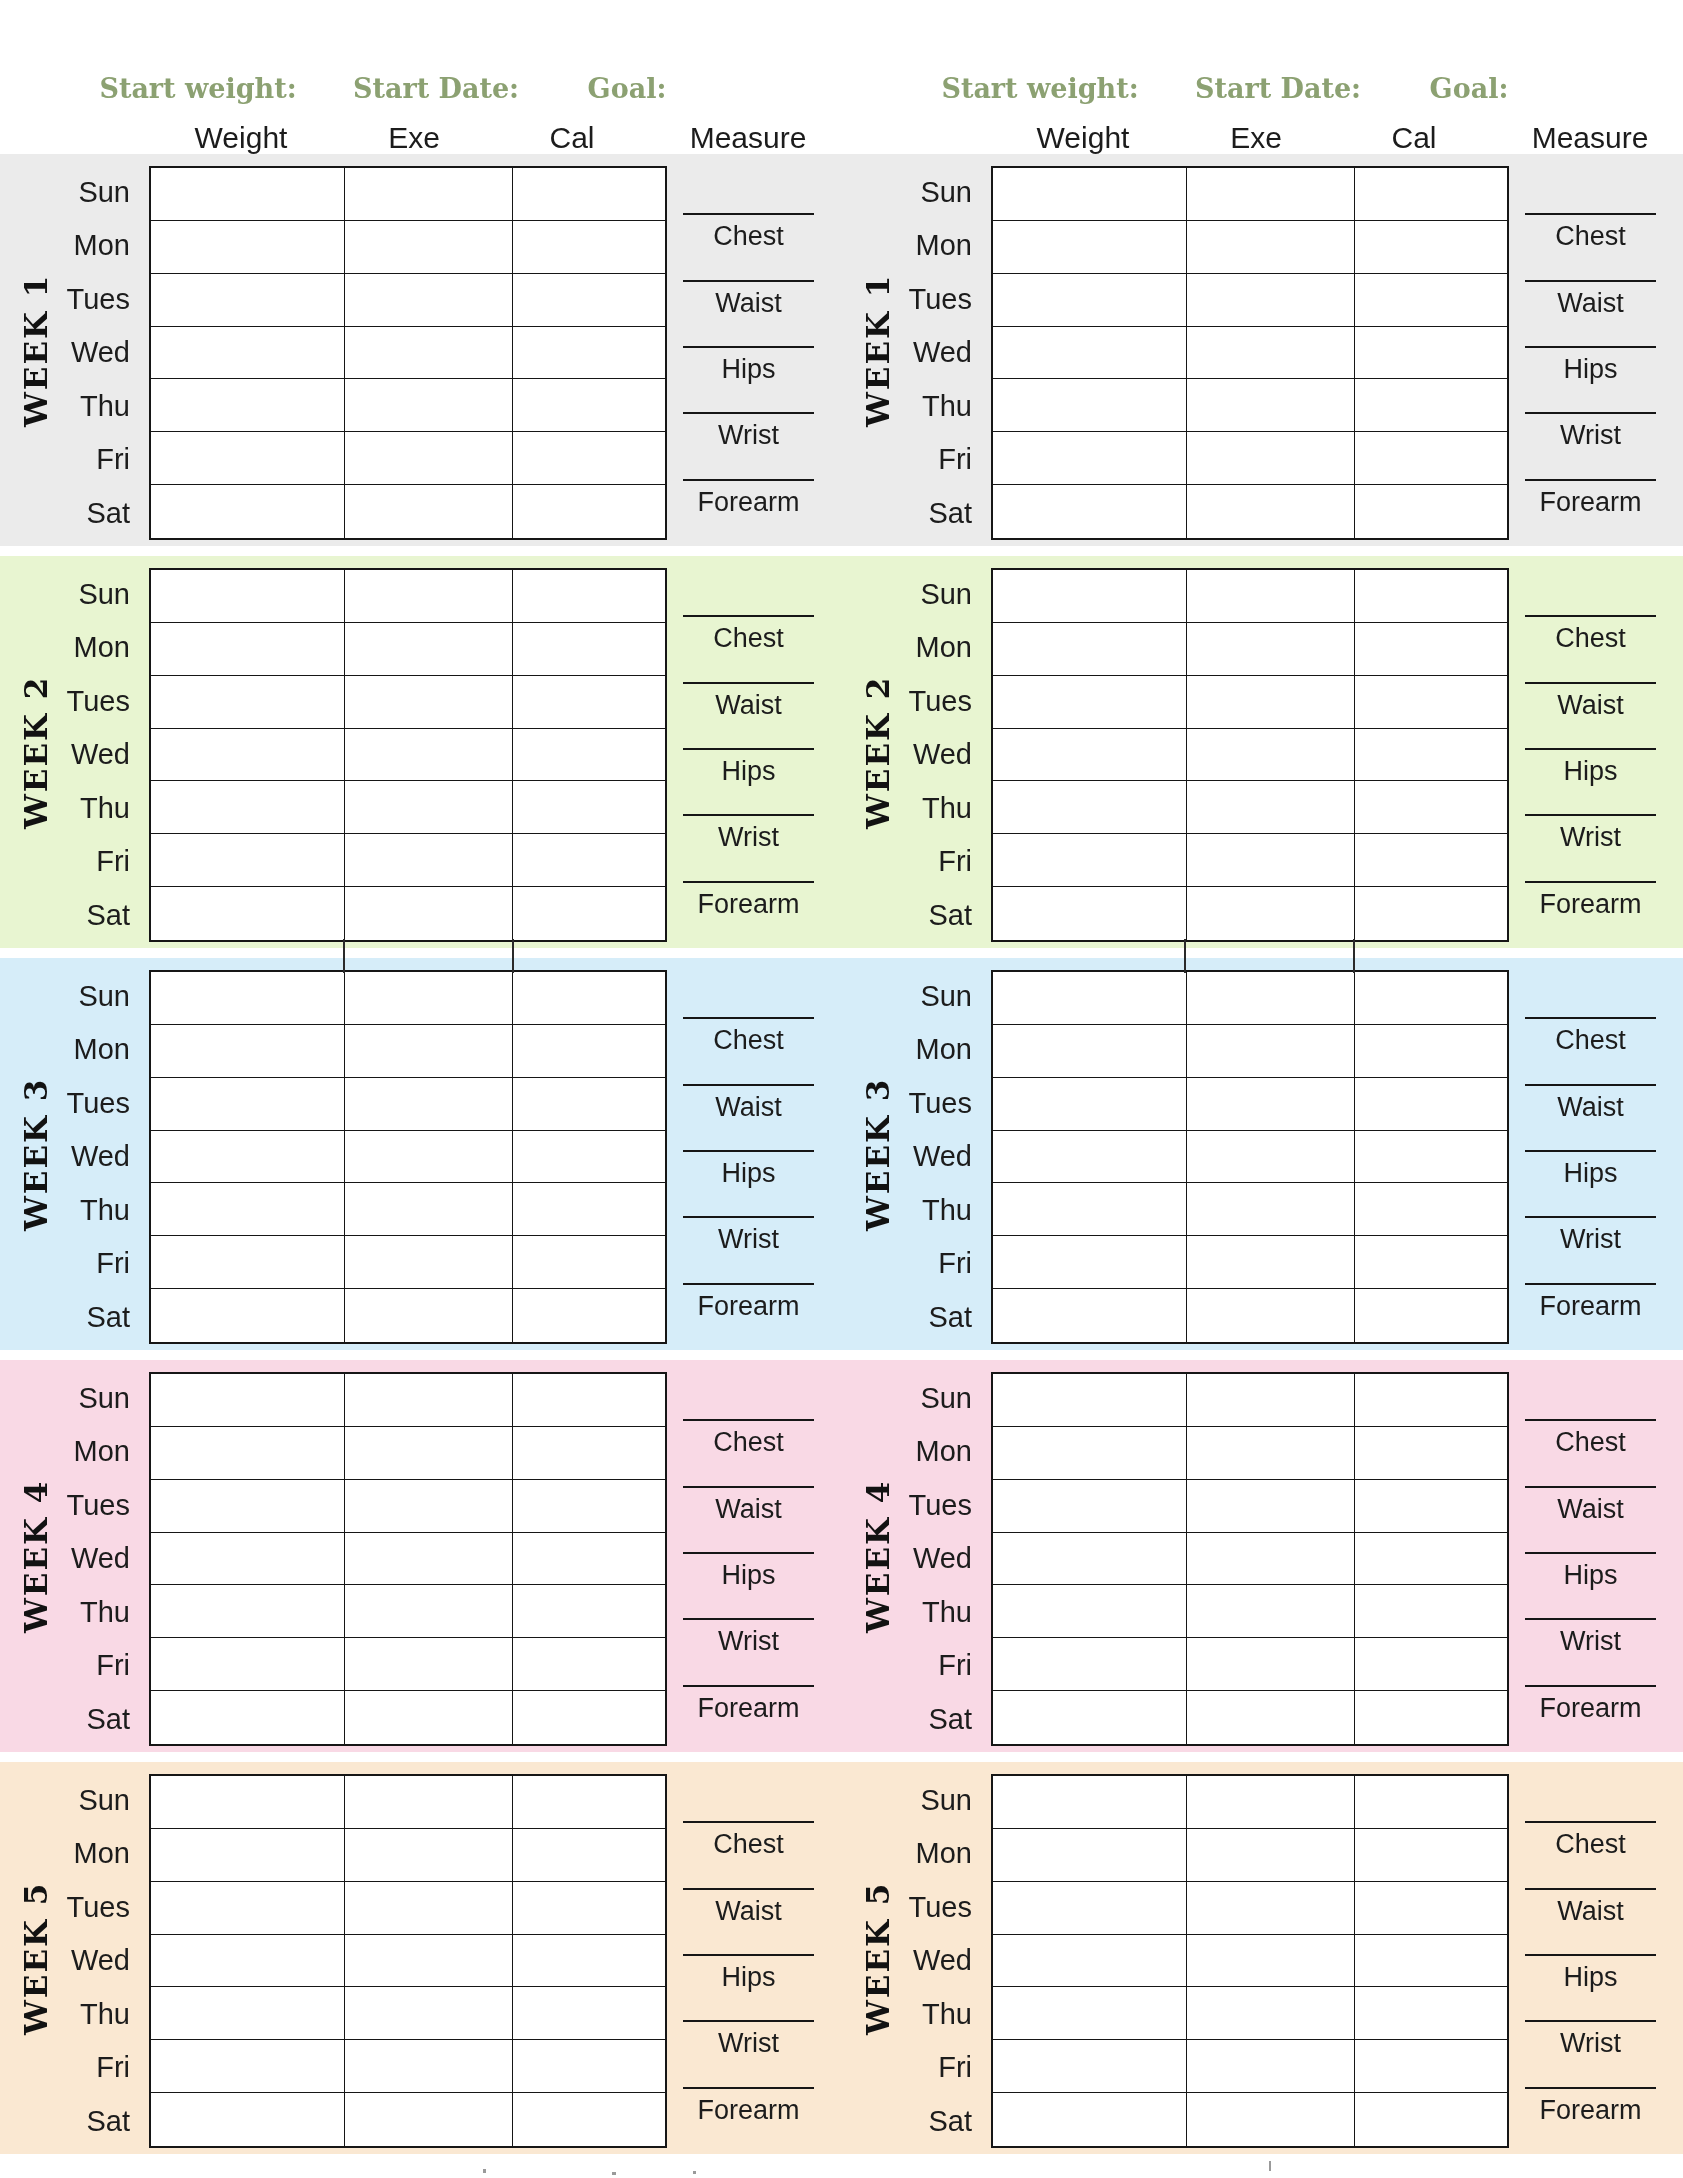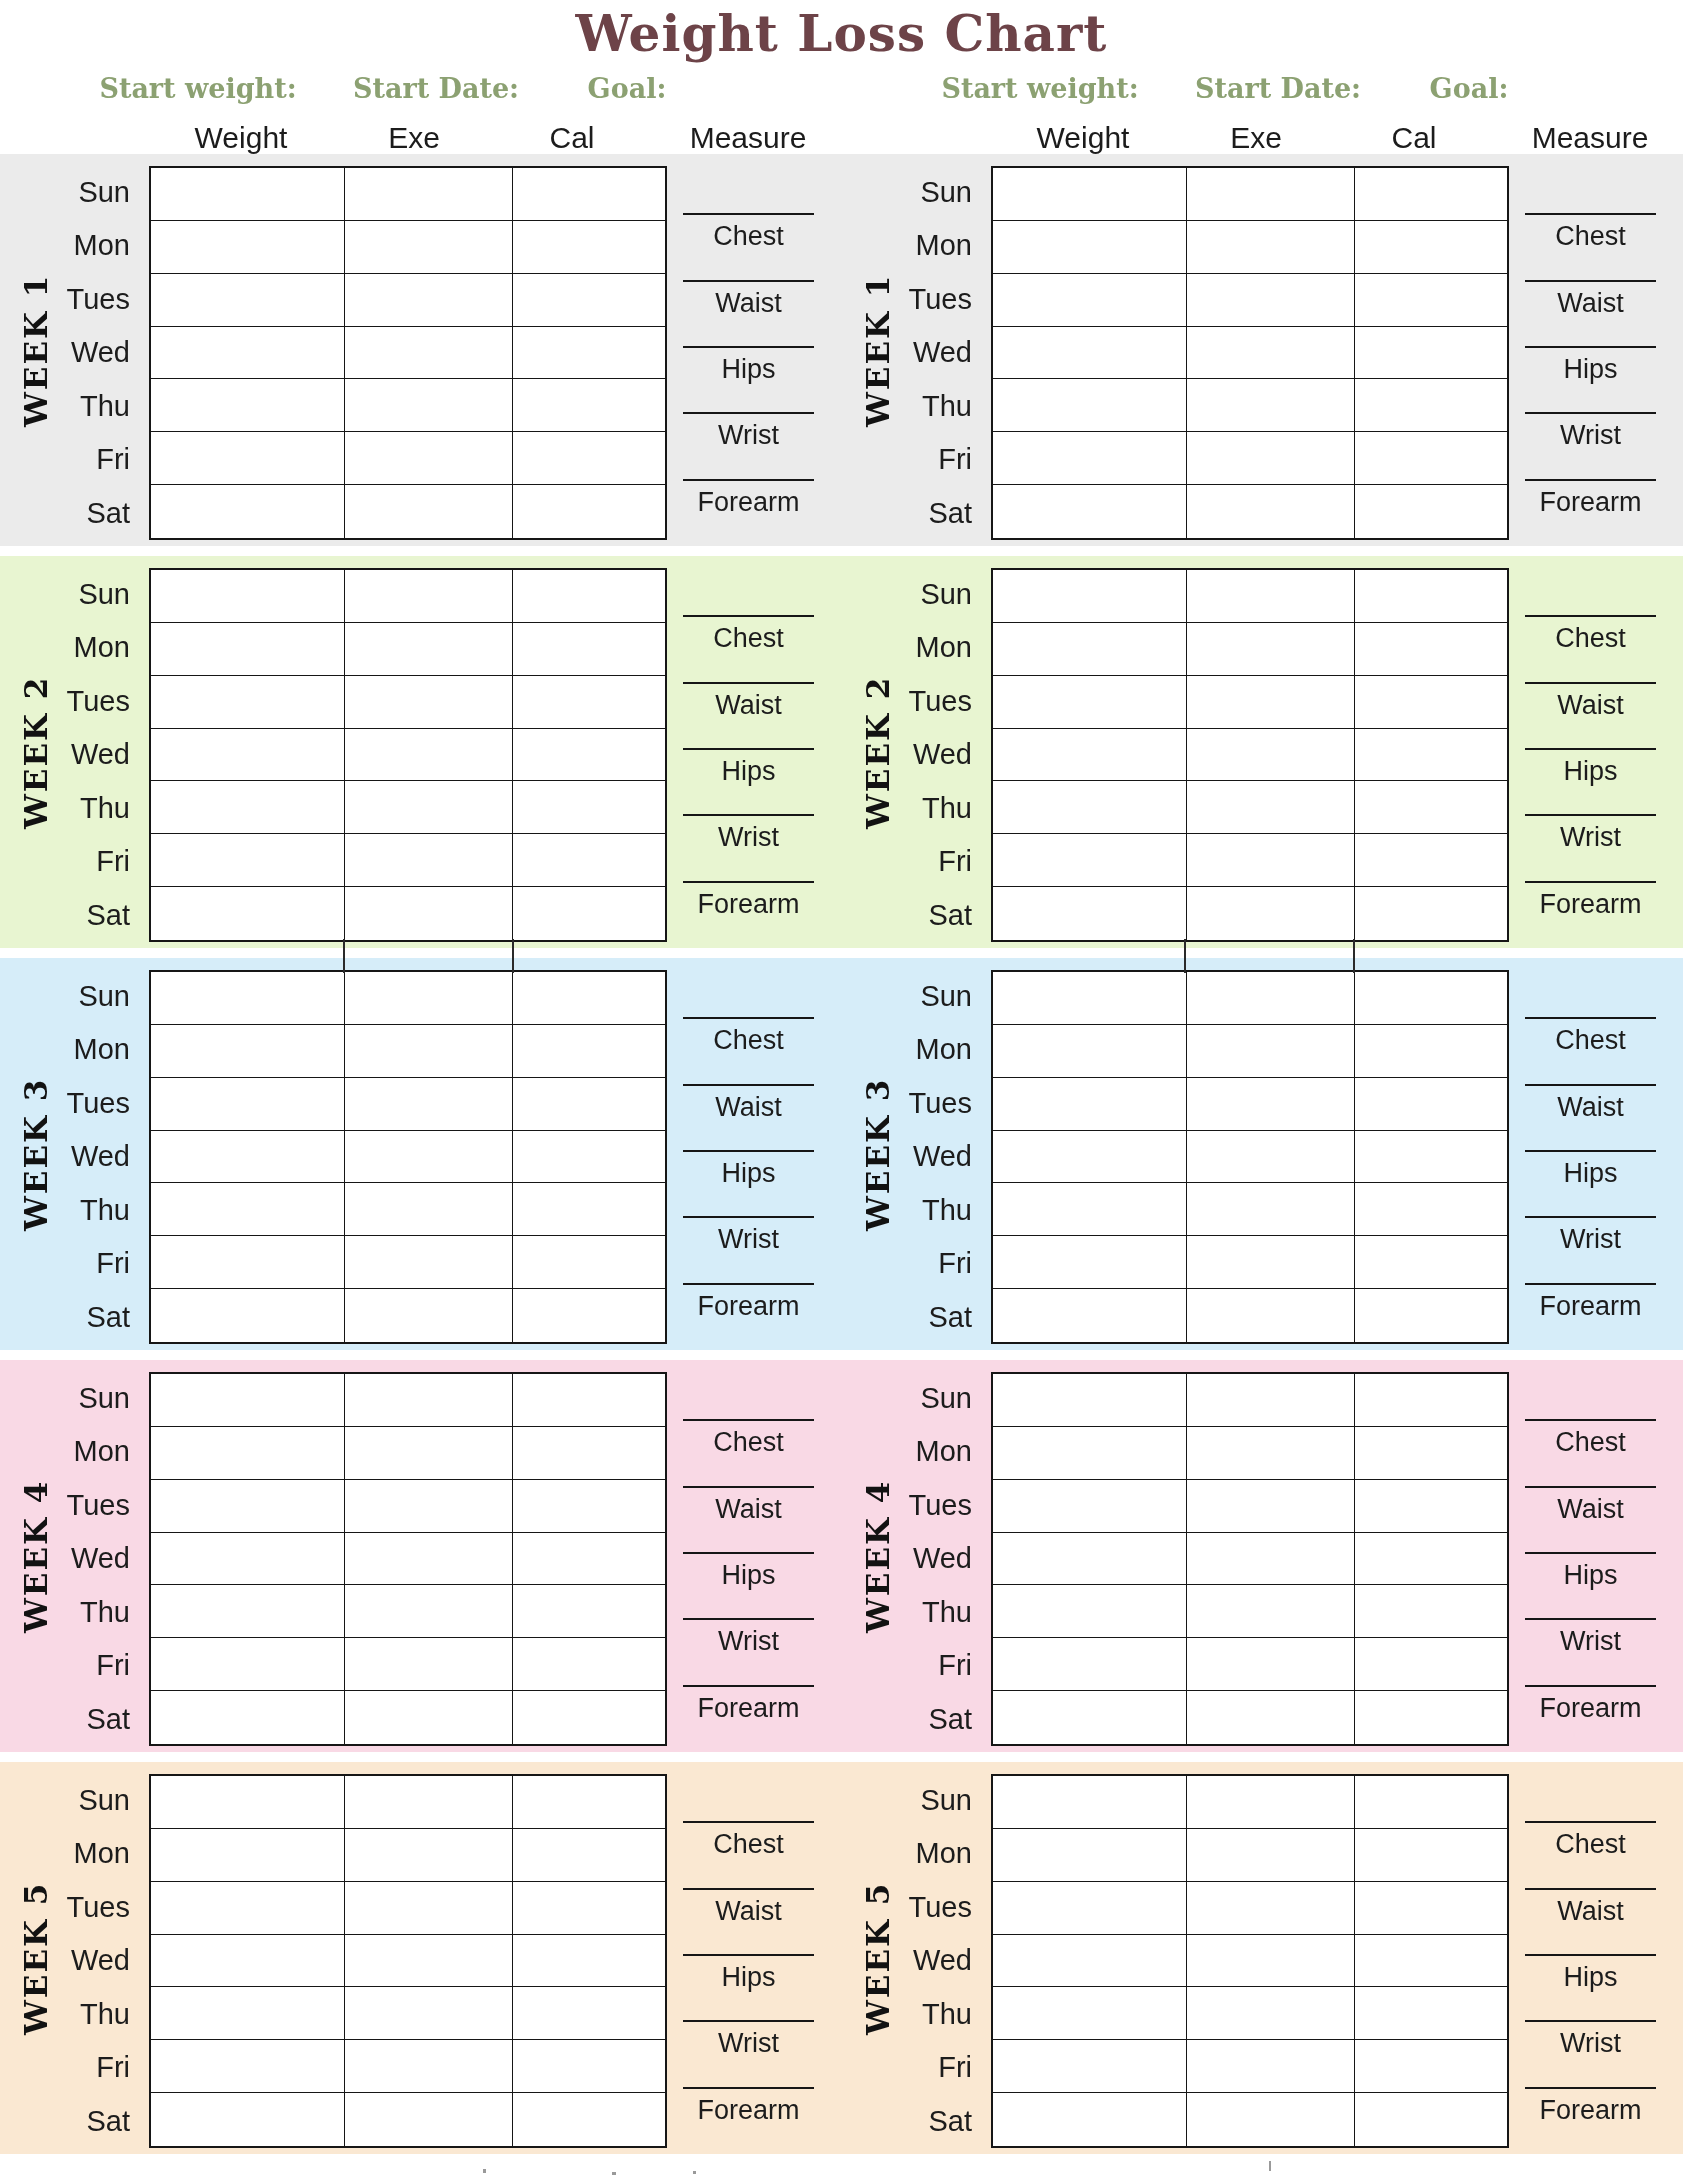--- a/index.html
+++ b/index.html
@@ -54,21 +54,20 @@
     border-top:2px solid var(--border-color,#161616);
     text-align:center;padding-top:6px;font-size:27px;
   }
   .gapline{position:absolute;width:2px;height:34px;background:#2a2a2a;}
   .speck{position:absolute;background:#9a9a9a;}
 </style>
 </head>
 <body>
 
 <div class="page">
-  <h1 class="title">Weight Loss Chart</h1>
   <div class="header-row">
       <div class="half-header" style="left: 0px;">
         <span class="meta" style="left: 198px;">Start weight:</span>
         <span class="meta" style="left: 436px;">Start Date:</span>
         <span class="meta" style="left: 627px;">Goal:</span>
         <span class="colhead" style="left: 241px;">Weight</span>
         <span class="colhead" style="left: 414px;">Exe</span>
         <span class="colhead" style="left: 572px;">Cal</span>
         <span class="colhead" style="left: 748px;">Measure</span>
       </div>

